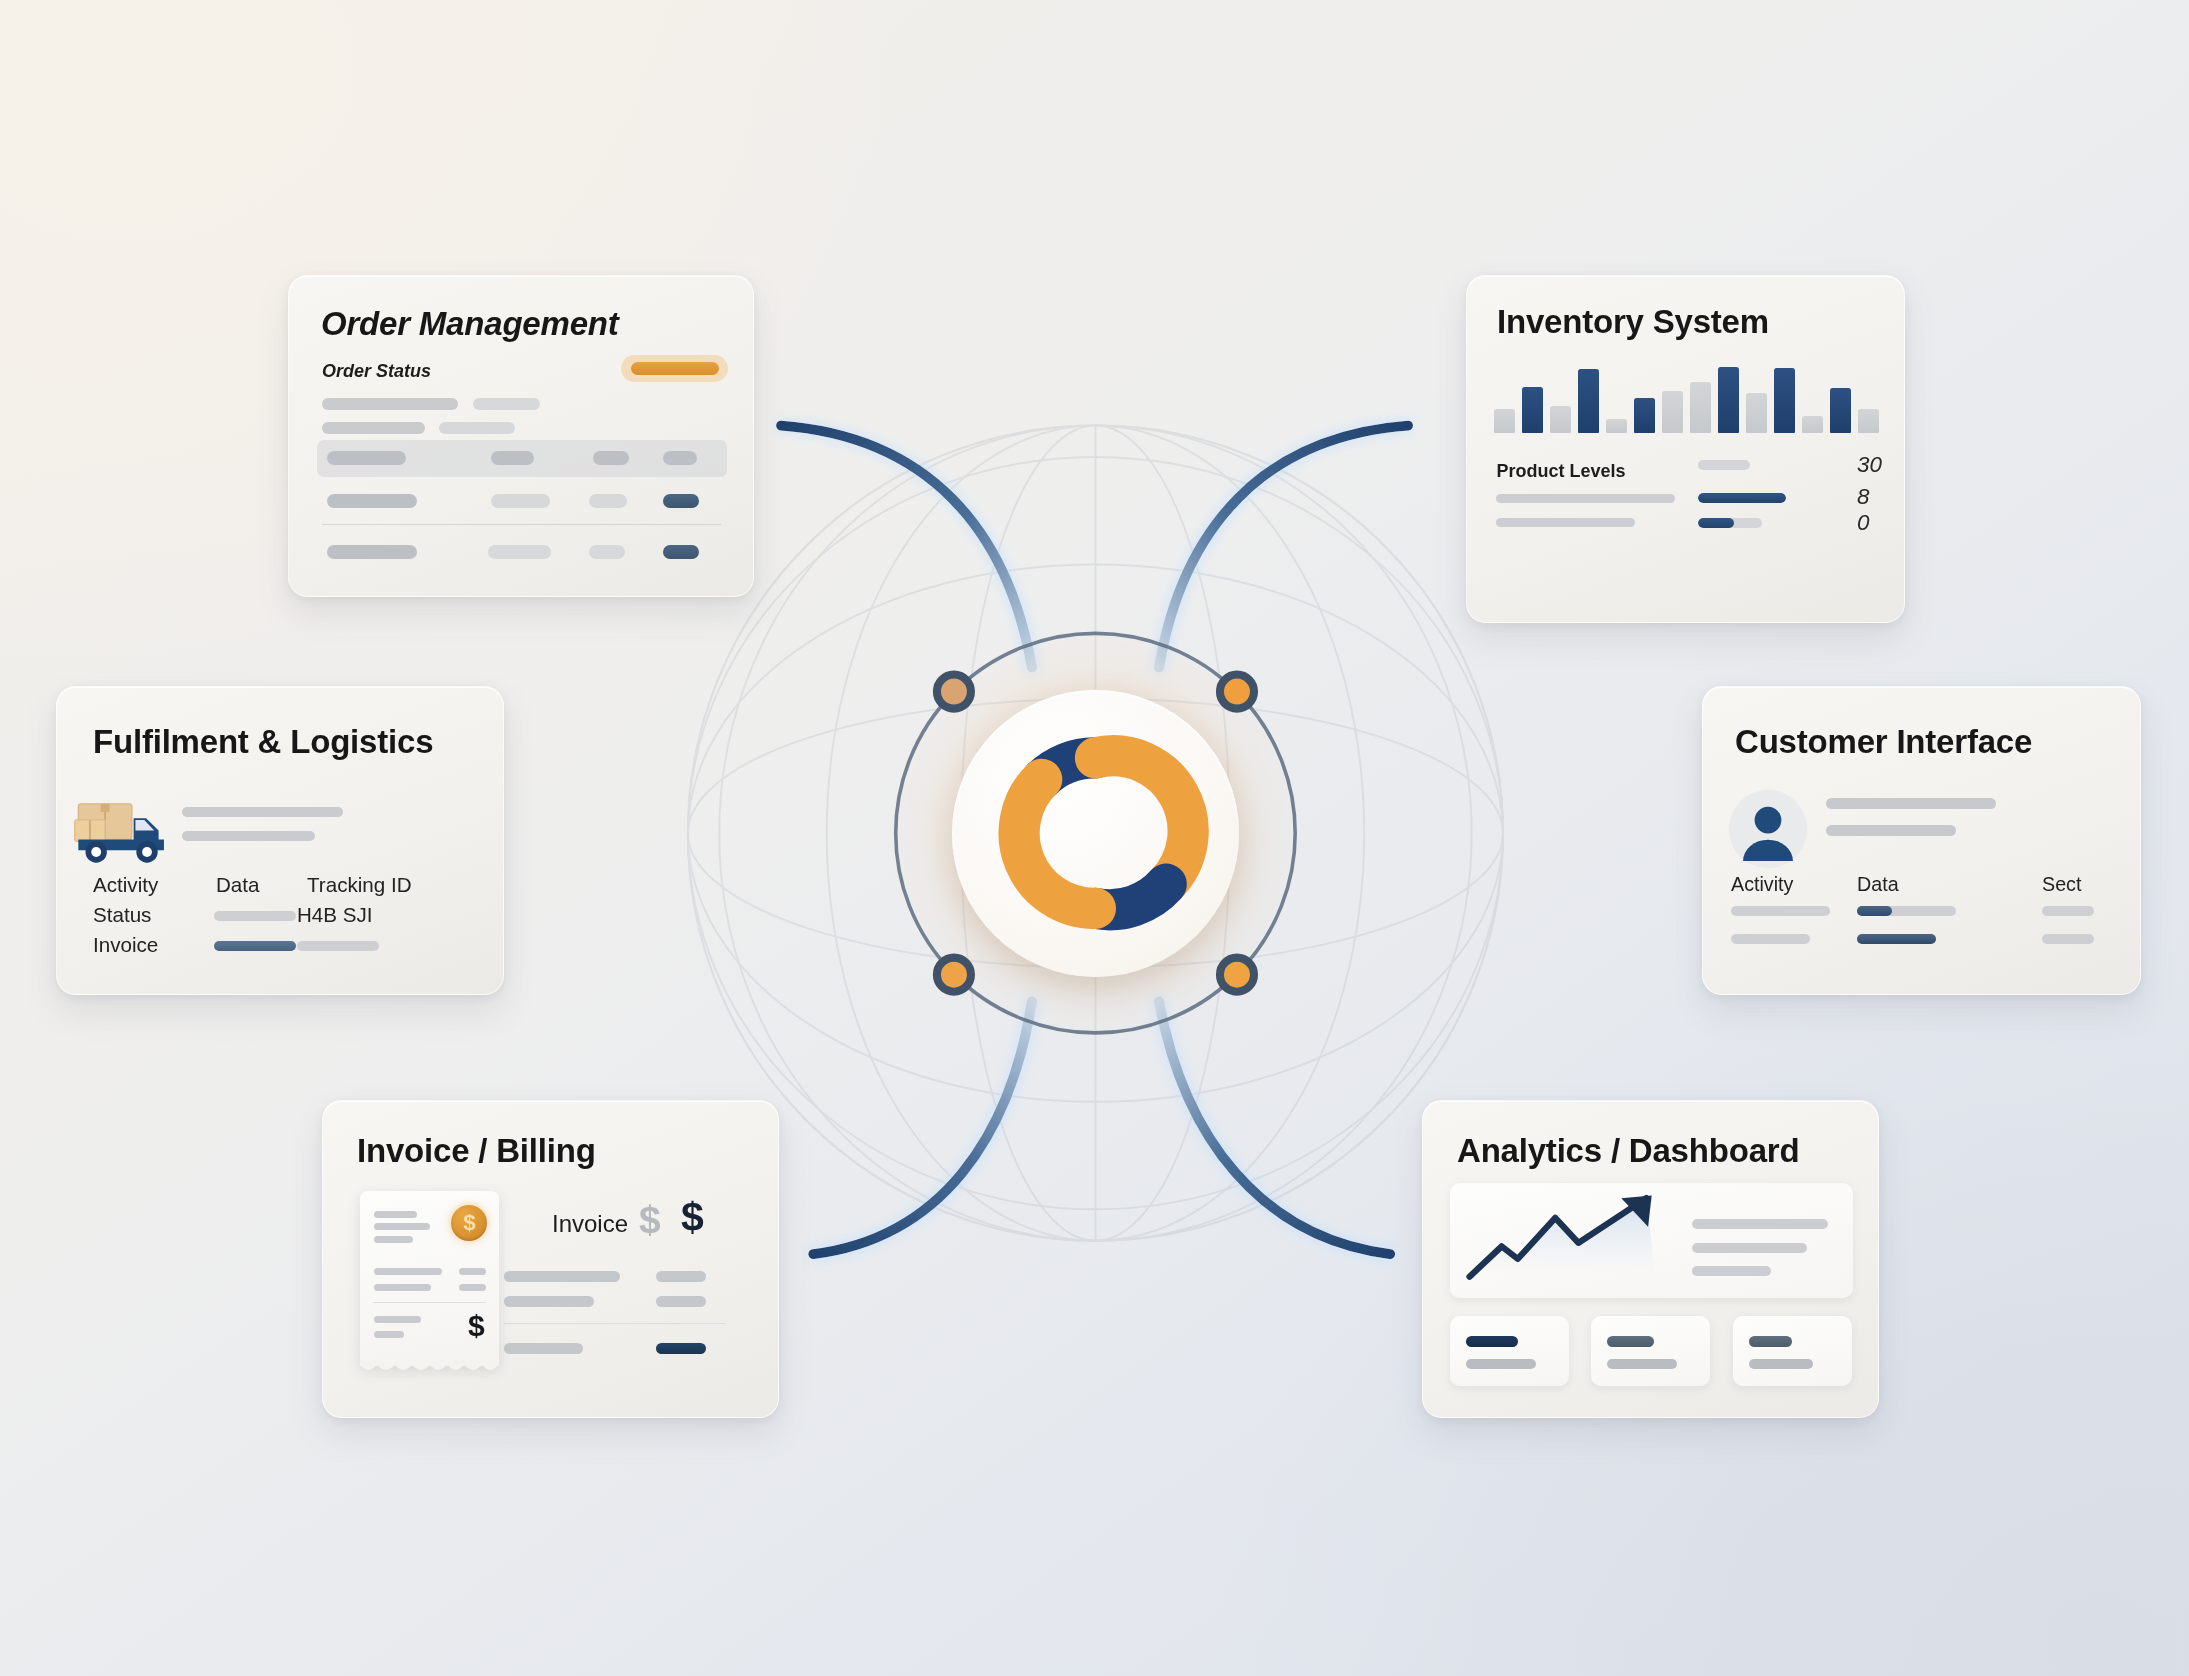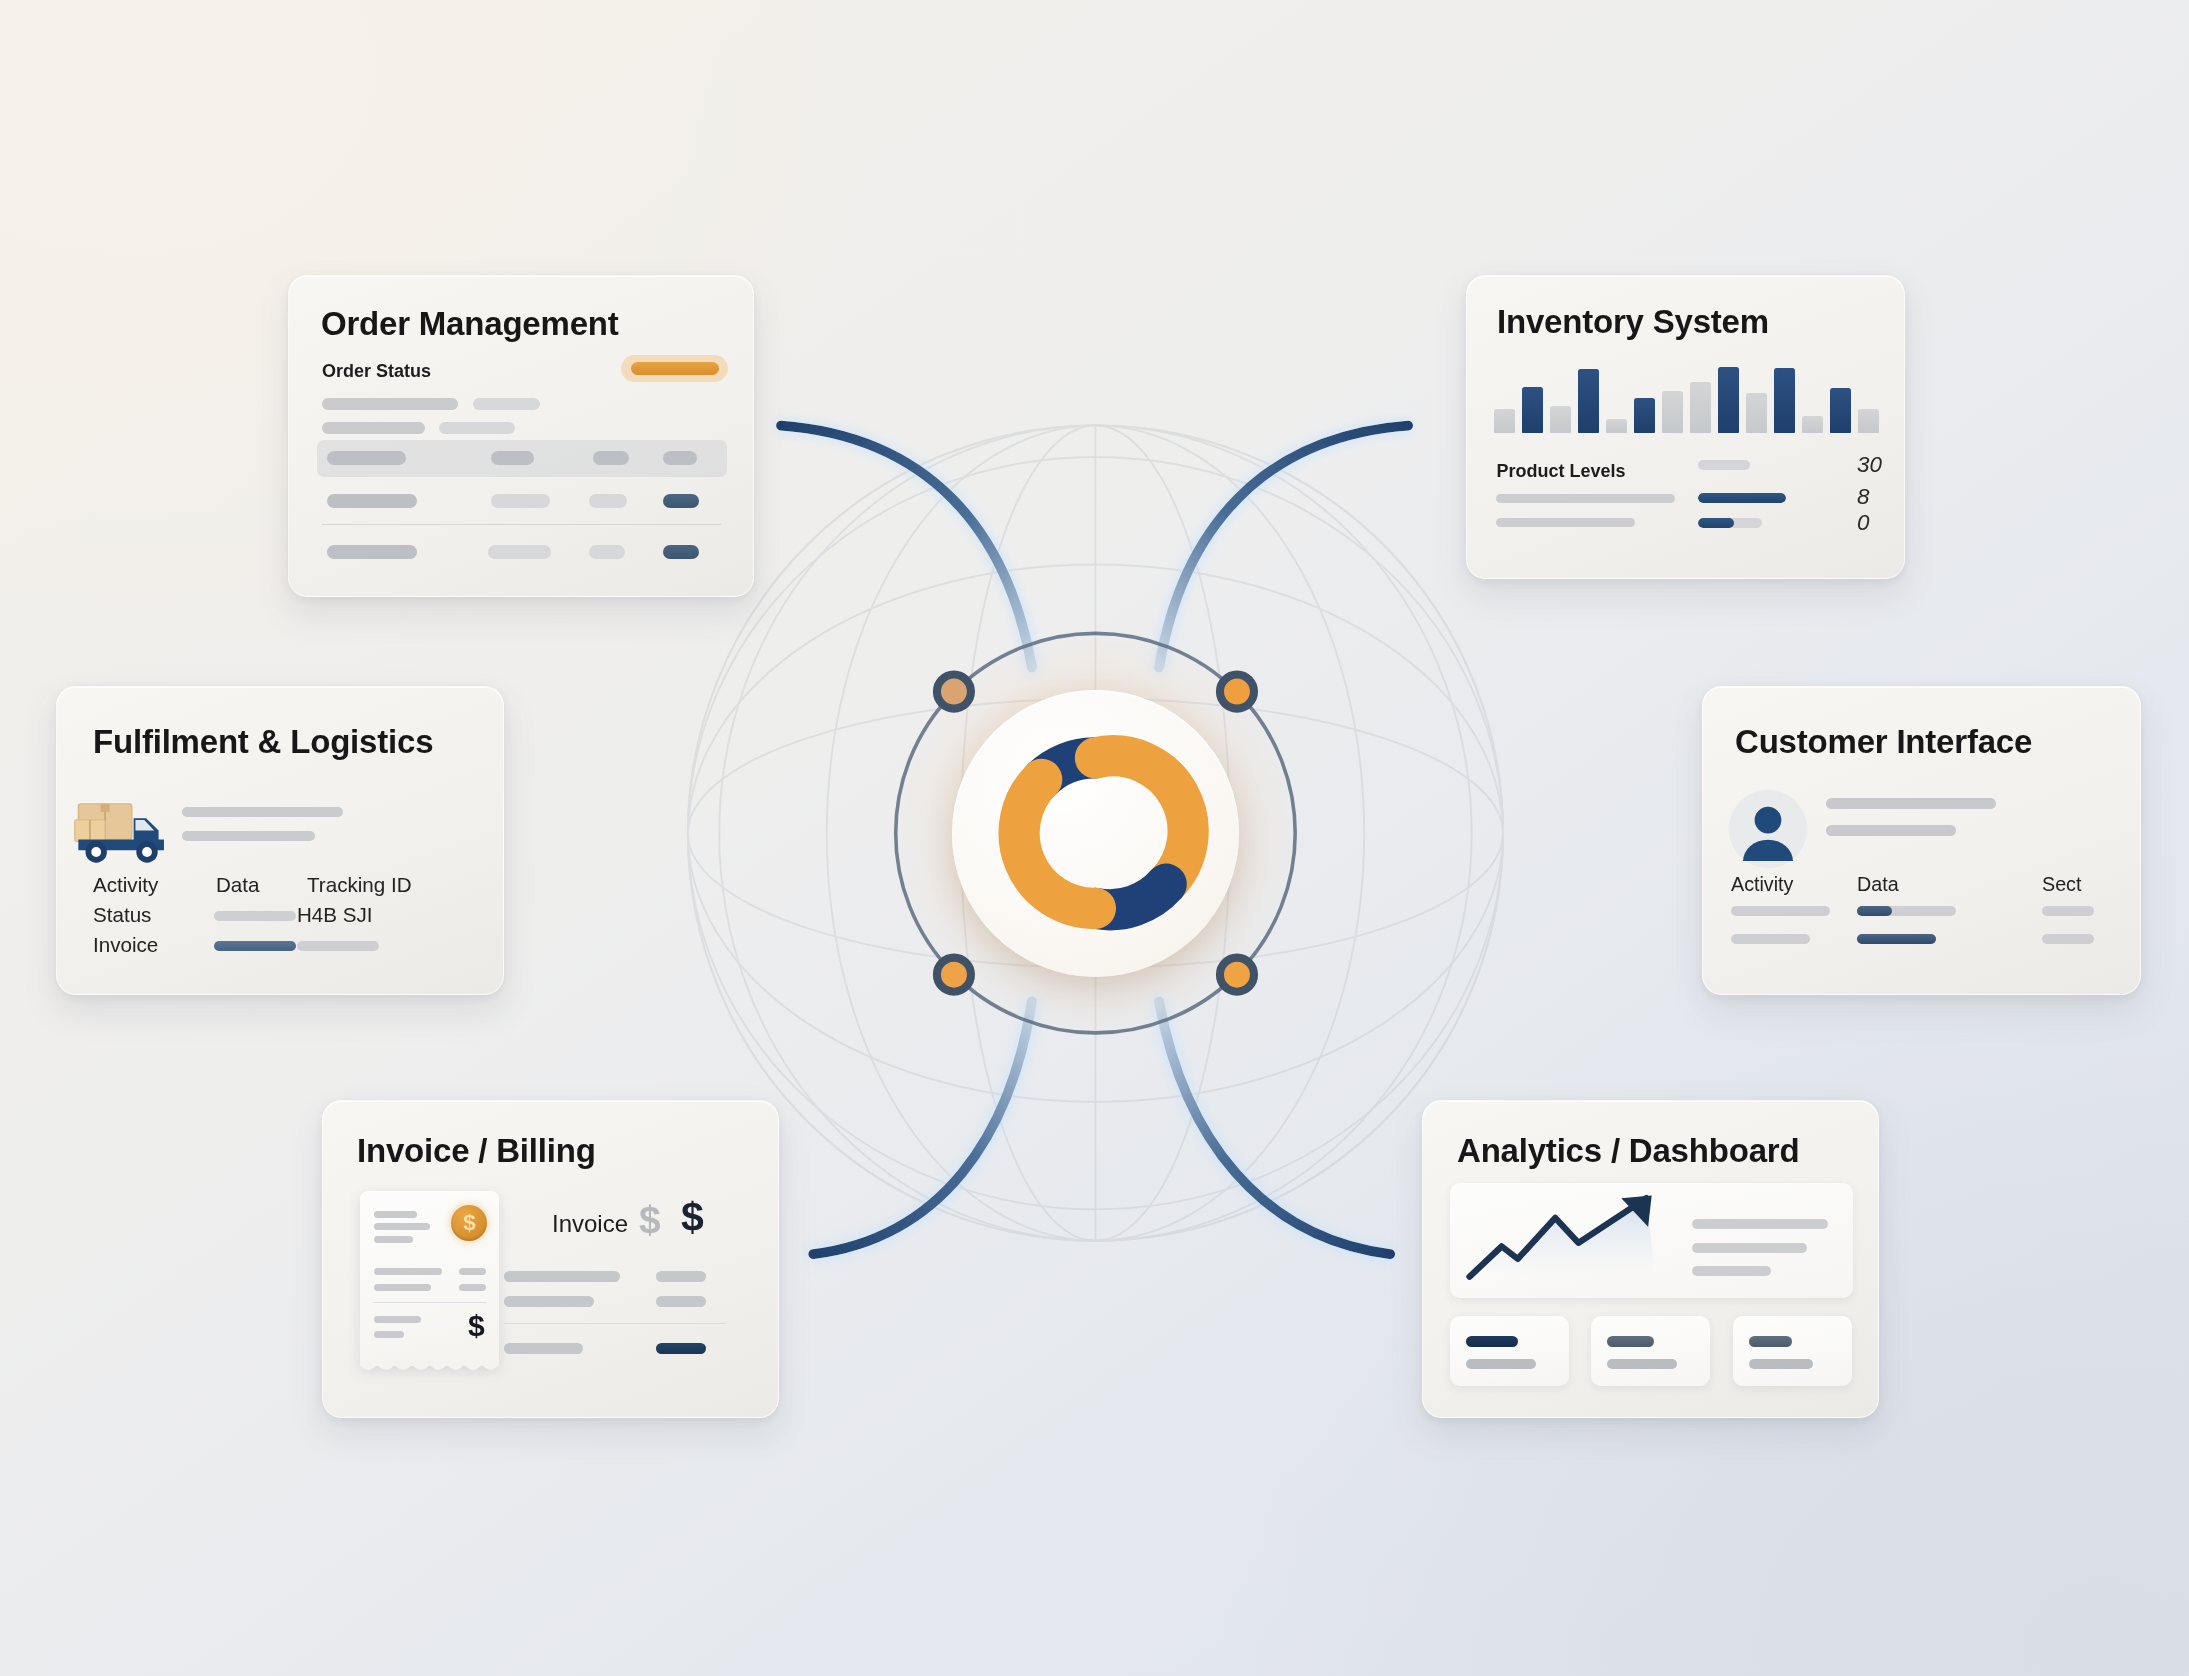--- a/index.html
+++ b/index.html
@@ -28,38 +28,38 @@
   }
   .card-title { font-weight:700; color:#171717; letter-spacing:-0.2px; }
 
   
   .bar { border-radius:27px; background:#c9cbcd; }
   .bar.lt { background:#d6d8da; }
   .bar.md { background:#bcc0c4; }
   .bar.blue { background:linear-gradient(180deg,#4b6683,#3c566f); }
 
   
-  #card-order { left:288px; top:275px; width:466px; height:322px; }
+  #card-order { left:288px; top:275px; width:466px; height:322px;font-style:italic; }
   #card-order .card-title { position:absolute; left:32px; top:29px; font-size:33px; }
   #card-order .sub { position:absolute; left:33px; top:85px; font-size:18px; font-weight:700; color:#1d1d1d; }
   .pill-orange {
     position:absolute; right:25px; top:79px; width:107px; height:27px;
     border-radius:16px; background:rgba(244,178,90,.34);
     display:flex; align-items:center; justify-content:center;
   }
   .pill-orange i { display:block; width:88px; height:13.4px; border-radius:9px;
     background:linear-gradient(180deg,#e7a243,#d98f2c); }
   .om-hdr {
     position:absolute; left:28px; top:164px; width:410px; height:37px;
     border-radius:7.2px; background:rgba(200,203,207,.42);
   }
   .om-sep { position:absolute; left:33px; width:399px; height:0.9px; background:rgba(150,155,162,.3); }
 
   
-  #card-inv { left:1466px; top:275px; width:439px; height:304px; }
+  #card-inv { left:1466px; top:275px; width:439px; height:348px; }
   #card-inv .card-title { position:absolute; left:30px; top:27px; font-size:33px; }
   #inv-chart { position:absolute; left:27px; top:85px; width:385px; height:72px;
     display:flex; align-items:flex-end; gap:7.2px; }
   #inv-chart .ib { width:100%; border-radius:2.7px 2.7px 0.9px 0.9px; }
   #inv-chart .ib.g { background:linear-gradient(180deg,#d3d5d7,#c6c9cb); }
   #inv-chart .ib.b { background:linear-gradient(180deg,#2d5183,#1f3f6b); }
   .inv-label { position:absolute; left:29.6px; top:185px; font-size:18px; font-weight:700; color:#1d1d1d; }
   .inv-lbar { position:absolute; left:29px; border-radius:18px; height:9px; background:#cbcdd0; }
   .inv-meter { position:absolute; height:9.9px; border-radius:18px; background:#d3d5d8; overflow:hidden; }
   .inv-meter i { display:block; height:100%; border-radius:18px;

